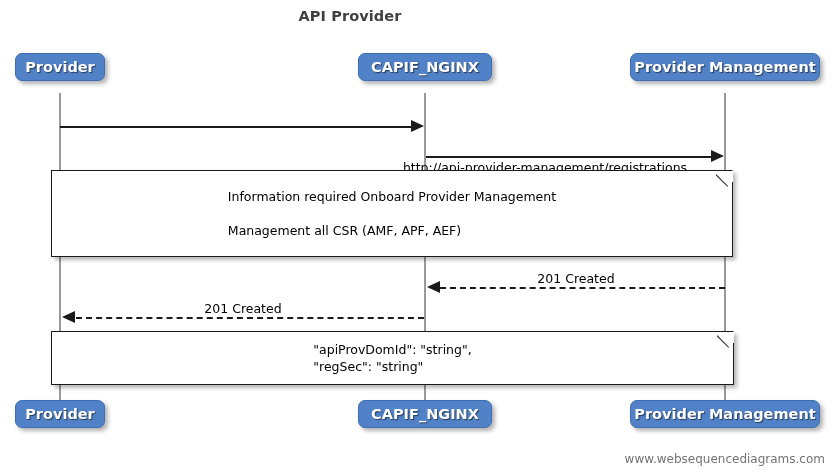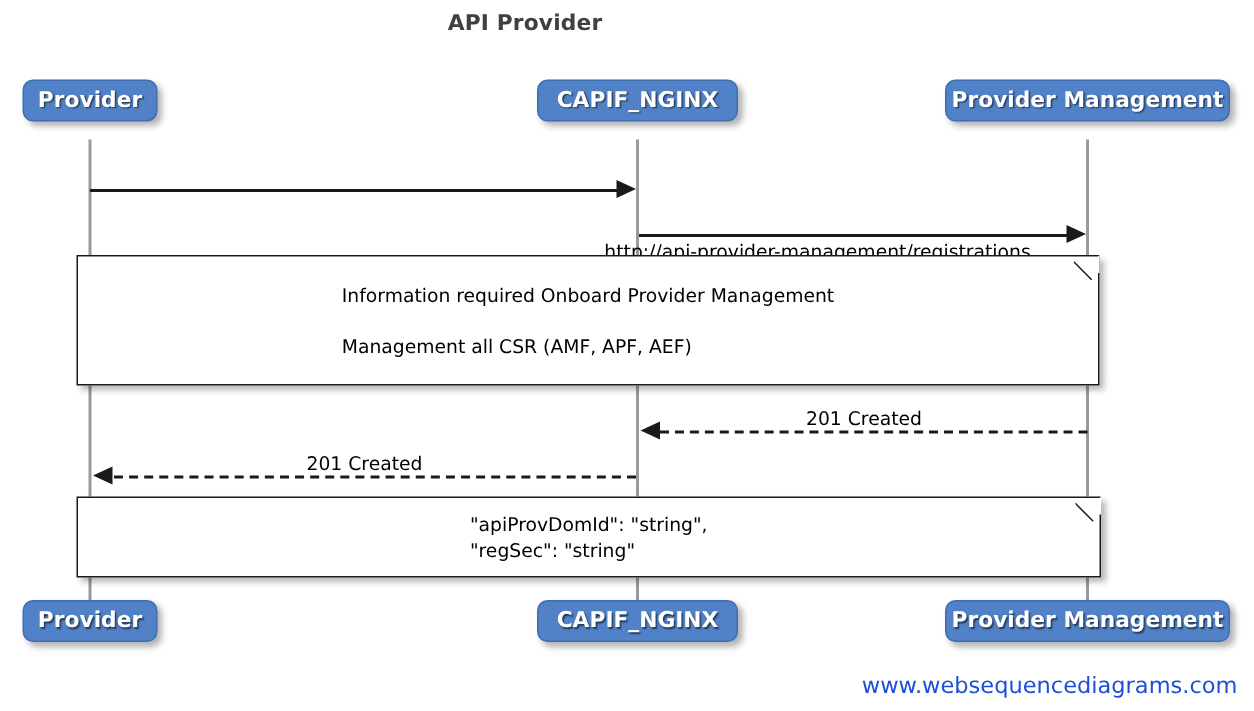--- a/index.html
+++ b/index.html
@@ -147,22 +147,22 @@
   .note-block {
     display: inline-block;
     text-align: left;
   }
 
   
   .footer {
     position: absolute;
     right: 11px;
     bottom: 8px;
-    font-size: 15px;
-    color: #1d4ed8;
+    font-size: 12px;
+    color: #737373;
     white-space: nowrap;
   }
 </style>
 </head>
 <body>
 
 <div id="canvas">
 
   <div class="diagram-title">API Provider</div>
 

